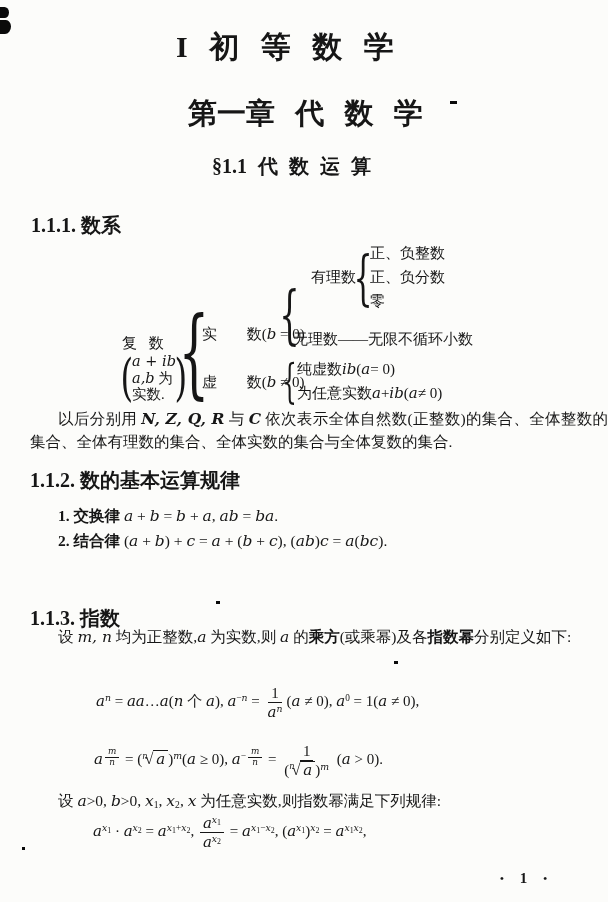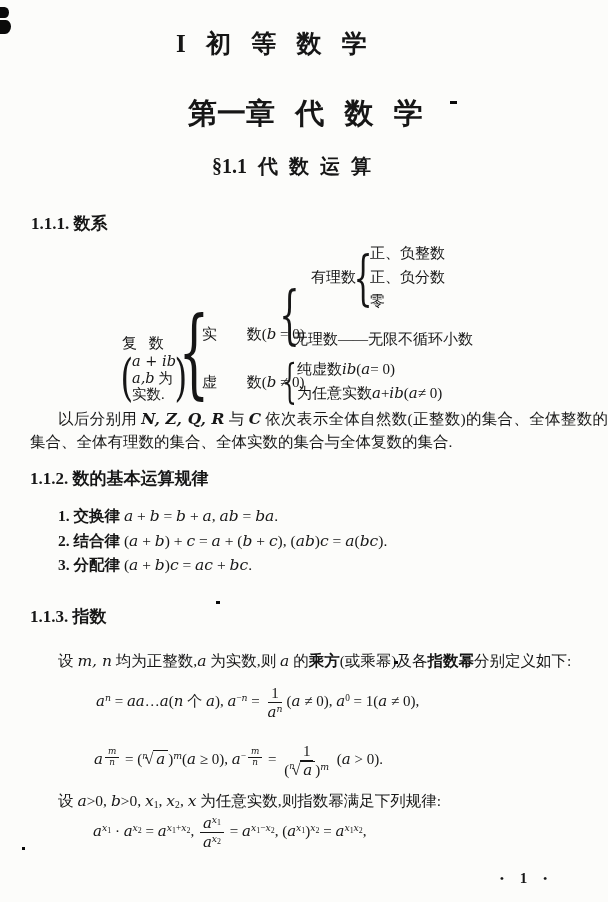--- a/index.html
+++ b/index.html
@@ -16,24 +16,24 @@
   sup sub, sup sup, sub sub{font-size:.85em;}
   .frac{display:inline-flex;flex-direction:column;align-items:center;vertical-align:middle;
         line-height:1.2;text-align:center;margin:0 2px;}
   .frac .fn{border-bottom:1.3px solid currentColor;padding:0 3px;}
   .frac .fd{padding:0 2px;}
   sup .frac{font-size:.95em;line-height:1.05;}
   .root{white-space:nowrap;}
   .ridx{font-size:.55em;vertical-align:.7em;margin-right:-3px;}
   .rsign{font-size:1.05em;}
   .rad{border-top:1.3px solid currentColor;padding:0 3px;}
-  .title{font-size:25px;font-weight:bold;word-spacing:12px;letter-spacing:1px;white-space:nowrap;}
+  .title{font-size:30px;font-weight:bold;word-spacing:12px;letter-spacing:1px;white-space:nowrap;}
   .chapter{font-size:29px;font-weight:bold;word-spacing:13px;white-space:nowrap;}
   .section{font-size:20px;font-weight:bold;word-spacing:6px;white-space:nowrap;}
-  .heading{font-size:17px;font-weight:bold;white-space:nowrap;}
+  .heading{font-size:20px;font-weight:bold;white-space:nowrap;}
   .para{font-size:15.5px;line-height:22.5px;text-align:justify;}
   .indent{text-indent:28px;}
   .law{font-size:15.5px;line-height:24.5px;white-space:nowrap;}
   .law .num,.law .name{font-weight:bold;}
   .formula{font-size:15px;white-space:nowrap;}
   
   .diagram{font-size:15px;}
   .dg-row{display:flex;align-items:center;}
   .dg-col{display:flex;flex-direction:column;}
   .brace{display:flex;align-items:center;justify-content:center;flex:0 0 auto;overflow:visible;}
@@ -151,29 +151,24 @@
   <div class="law">
     <span class="num">1.</span>
     <span class="name">交换律</span>
     <span><span class="it">a</span><span class="rm"> + </span><span class="it">b</span><span class="rm"> = </span><span class="it">b</span><span class="rm"> + </span><span class="it">a</span><span class="rm">, </span><span class="it">ab</span><span class="rm"> = </span><span class="it">ba</span><span class="rm">.</span></span>
   </div>
   <div class="law">
     <span class="num">2.</span>
     <span class="name">结合律</span>
     <span><span class="rm">(</span><span class="it">a</span><span class="rm"> + </span><span class="it">b</span><span class="rm">) + </span><span class="it">c</span><span class="rm"> = </span><span class="it">a</span><span class="rm"> + (</span><span class="it">b</span><span class="rm"> + </span><span class="it">c</span><span class="rm">), (</span><span class="it">ab</span><span class="rm">)</span><span class="it">c</span><span class="rm"> = </span><span class="it">a</span><span class="rm">(</span><span class="it">bc</span><span class="rm">).</span></span>
   </div>
-  <div class="law">
-    <span class="num">3.</span>
-    <span class="name">分配律</span>
-    <span><span class="rm">(</span><span class="it">a</span><span class="rm"> + </span><span class="it">b</span><span class="rm">)</span><span class="it">c</span><span class="rm"> = </span><span class="it">ac</span><span class="rm"> + </span><span class="it">bc</span><span class="rm">.</span></span>
-  </div>
 </div>
 
 <div class="abs heading" style="left:30px;top:593px;margin-top:12px;">1.1.3. 指数</div>
-<div class="abs para indent" style="left:30px;top:650px;width:578px;"><span class="rm">设 </span><span class="it">m, n</span><span class="rm"> 均为正整数,</span><span class="it">a</span><span class="rm"> 为实数,则 </span><span class="it">a</span><span class="rm"> 的</span><span class="bseg">乘方</span><span class="rm">(或乘幂)及各</span><span class="bseg">指数幂</span><span class="rm">分别定义如下:</span></div>
+<div class="abs para indent" style="left:30px;top:626px;width:578px;"><span class="rm">设 </span><span class="it">m, n</span><span class="rm"> 均为正整数,</span><span class="it">a</span><span class="rm"> 为实数,则 </span><span class="it">a</span><span class="rm"> 的</span><span class="bseg">乘方</span><span class="rm">(或乘幂)及各</span><span class="bseg">指数幂</span><span class="rm">分别定义如下:</span></div>
 
 <div class="abs formula" style="left:96px;top:684px;"><span class="it">a</span><sup><span class="it">n</span></sup><span class="rm"> = </span><span class="it">aa</span><span class="rm">…</span><span class="it">a</span><span class="rm">(</span><span class="it">n</span><span class="rm"> 个 </span><span class="it">a</span><span class="rm">),  </span><span class="it">a</span><sup><span class="rm">−</span><span class="it">n</span></sup><span class="rm"> = </span><span class="frac">
       <span class="fn"><span class="rm">1</span></span>
       <span class="fd"><span class="it">a</span><sup><span class="it">n</span></sup></span>
     </span><span class="rm">(</span><span class="it">a</span><span class="rm"> ≠ 0),  </span><span class="it">a</span><sup><span class="rm">0</span></sup><span class="rm"> = 1(</span><span class="it">a</span><span class="rm"> ≠ 0),</span></div>
 <div class="abs formula" style="left:94px;top:742px;"><span class="it">a</span><sup><span class="frac">
         <span class="fn"><span class="it">m</span></span>
         <span class="fd"><span class="it">n</span></span>
       </span></sup><span class="rm"> = (</span><span class="root"><sup class="ridx"><span class="it">n</span></sup><span class="rsign">√</span><span class="rad"><span class="it">a</span></span></span><span class="rm">)</span><sup><span class="it">m</span></sup><span class="rm">(</span><span class="it">a</span><span class="rm"> ≥ 0),  </span><span class="it">a</span><sup><span class="rm">−</span><span class="frac">
         <span class="fn"><span class="it">m</span></span>

